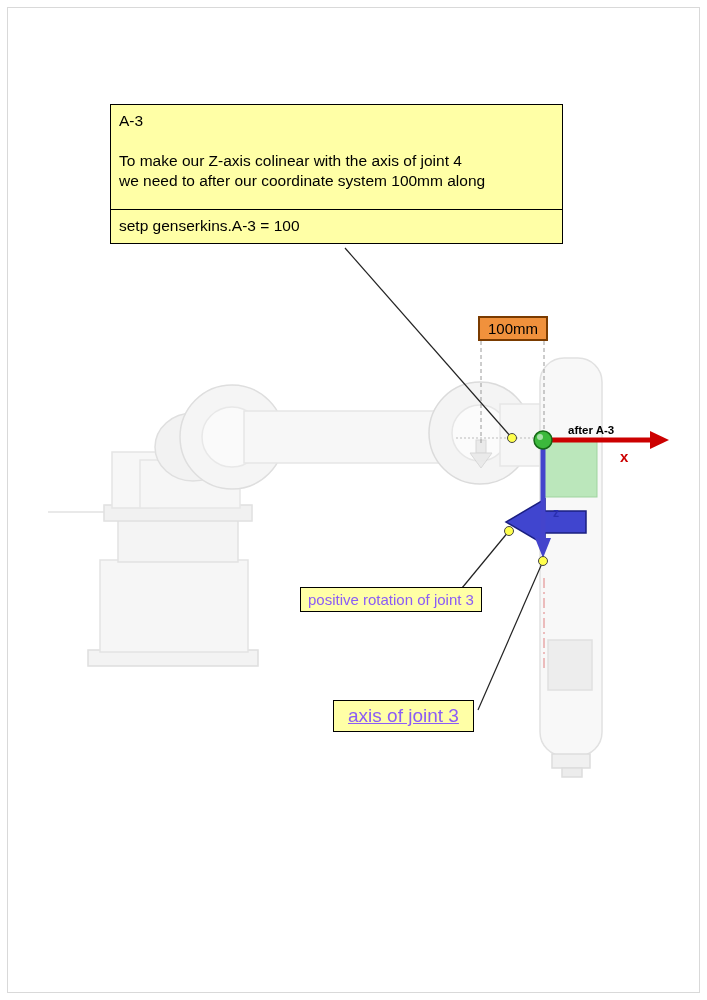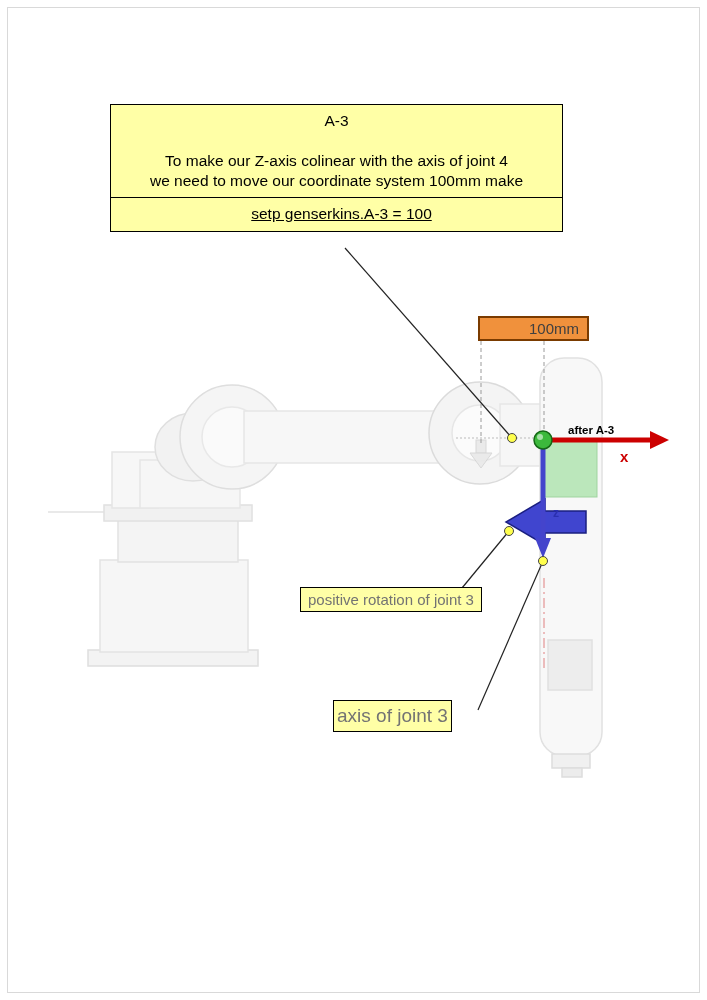--- a/index.html
+++ b/index.html
@@ -5,34 +5,34 @@
   html,body{margin:0;padding:0;background:#fff;}
   #canvas{
     position:relative;width:707px;height:1000px;background:#ffffff;overflow:hidden;
     font-family:"Liberation Sans","DejaVu Sans",sans-serif;color:#000;
   }
   .frame{position:absolute;left:7px;top:7px;right:7px;bottom:7px;border:1px solid #d9d9d9;pointer-events:none;}
   svg{position:absolute;left:0;top:0;}
   .callout{
     position:absolute;left:110px;top:104px;width:453px;box-sizing:border-box;
     background:#FFFFA6;border:1px solid #000;padding:6px 8px 7px 8px;
-    font-size:15.5px;line-height:20px;text-align:center;
+    font-size:15.5px;line-height:20px;
   }
   .callout-title{margin-bottom:20px;}
-  .callout-command{margin:6px -8px 0 -8px;padding:6px 8px 0 18px;border-top:1px solid #000;text-decoration:underline;}
+  .callout-command{margin:18px -8px 0 -8px;padding:6px 8px 0 8px;border-top:1px solid #000;}
   .distance{
     position:absolute;left:478px;top:316px;width:66px;height:21px;
-    background:#F0913C;border:2px solid #7A3B00;color:#404040;
-    font-size:15px;line-height:21px;text-align:center;padding-left:41px;
+    background:#F0913C;border:2px solid #7A3B00;color:#000000;
+    font-size:15px;line-height:21px;text-align:center;
   }
   .tag{
-    position:absolute;background:#FFFFA6;border:1px solid #000;color:#737373;white-space:nowrap;text-align:center;
+    position:absolute;background:#FFFFA6;border:1px solid #000;color:#8b5cf6;white-space:nowrap;text-align:center;
   }
   .rot-label{left:300px;top:587px;font-size:15px;padding:3px 7px;}
-  .axis-label{left:333px;top:700px;font-size:19px;padding:4px 3px;}
+  .axis-label{left:333px;top:700px;font-size:19px;padding:4px 14px;text-decoration:underline;}
 </style>
 </head>
 <body>
 
 <div id="canvas">
   <div class="frame"></div>
 
   <svg width="707" height="1000" viewBox="0 0 707 1000">
 
     <g stroke-width="1.5">
@@ -107,21 +107,21 @@
 
     <text x="568" y="434" font-size="11.5" font-weight="bold" fill="#000000">after A-3</text>
     <text x="620" y="462" font-size="15" font-weight="bold" fill="#CC0000">x</text>
     <text x="553" y="517" font-size="12" font-weight="bold" fill="#2a2fb0">z</text>
   </svg>
 
   <div class="callout">
     <div class="callout-title">A-3</div>
     <div class="callout-body">
       <div>To make our Z-axis colinear with the axis of joint 4</div>
-      <div>we need to move our coordinate system 100mm make</div>
+      <div>we need to after our coordinate system 100mm along</div>
     </div>
     <div class="callout-command">setp genserkins.A-3 = 100</div>
   </div>
 
   <div class="distance">100mm</div>
 
   <div class="tag rot-label">positive rotation of joint 3</div>
   <div class="tag axis-label">axis of joint 3</div>
 </div>
 

